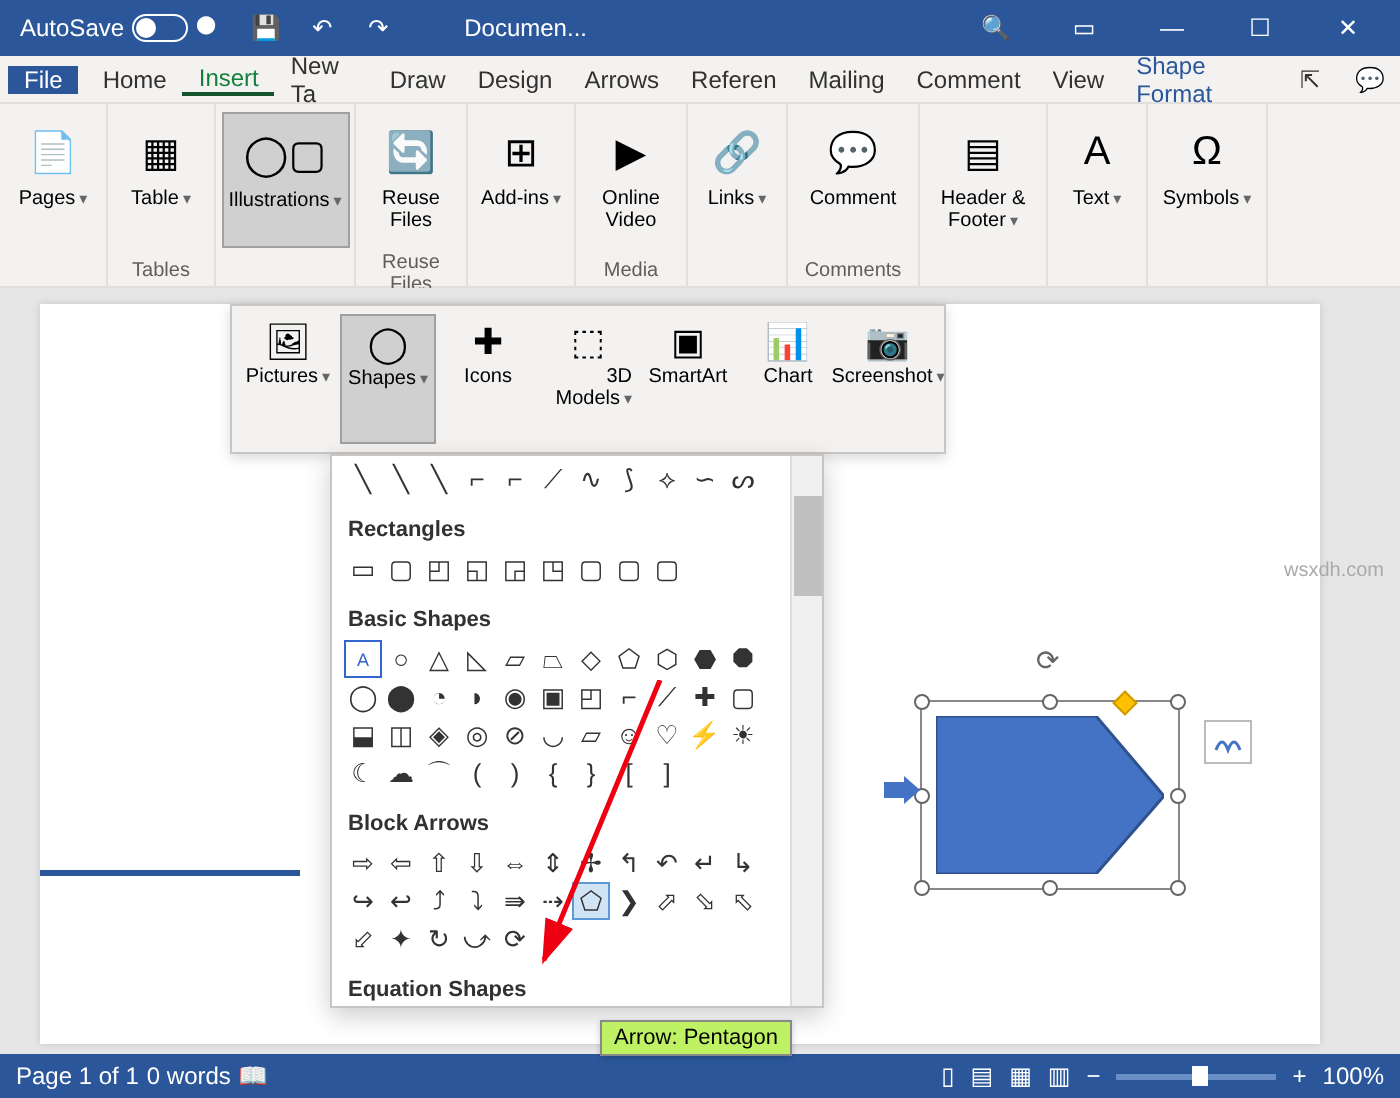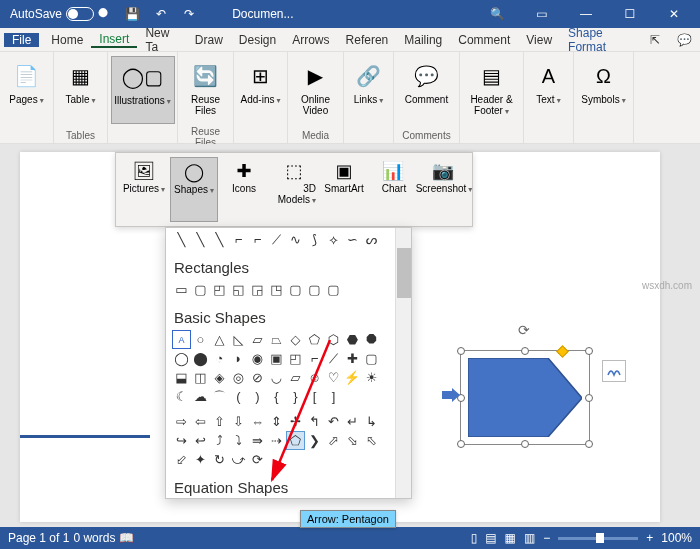--- a/index.html
+++ b/index.html
@@ -33,35 +33,35 @@
 .sub-ribbon{position:absolute;left:115px;top:152px;height:75px;background:#f3f2f1;border:1px solid #c8c6c4;display:flex;padding:4px;gap:2px;z-index:5;box-shadow:0 2px 6px rgba(0,0,0,.15)}
 .sub-btn{width:48px;display:flex;flex-direction:column;align-items:center;padding:2px;gap:1px;cursor:pointer}
 .sub-btn.sel{background:#d0d0d0;border:1px solid #a0a0a0}
 .sub-btn .ico{width:28px;height:24px;display:flex;align-items:center;justify-content:center;font-size:18px}
 .sub-btn .lbl{font-size:10px;text-align:right;line-height:1.05}
 .shapes-panel{position:absolute;left:165px;top:227px;width:247px;background:#fff;border:1px solid #c8c6c4;box-shadow:0 4px 12px rgba(0,0,0,.2);z-index:10;max-height:310px;overflow:hidden}
 .sp-scroll{position:absolute;right:0;top:0;width:16px;height:100%;background:#f0f0f0;border-left:1px solid #ddd}
 .sp-thumb{position:absolute;width:14px;left:1px;top:20px;height:50px;background:#c0c0c0}
 .sp-row{display:flex;flex-wrap:wrap;padding:2px 18px 4px 6px;gap:0}
 .sp-cell{width:19px;height:19px;display:flex;align-items:center;justify-content:center;font-size:13px;color:#333;cursor:pointer}
-.sp-head{font-weight:400;font-size:15px;padding:6px 8px 2px;color:#323130}
+.sp-head{font-weight:700;font-size:11px;padding:6px 8px 2px;color:#323130}
 .doc-area{position:absolute;left:0;top:144px;right:0;bottom:22px;background:#e6e6e6;overflow:hidden}
 .page{position:absolute;left:20px;top:8px;width:640px;height:370px;background:#fff;box-shadow:0 0 4px rgba(0,0,0,.15)}
 .shape-canvas{position:absolute;left:460px;top:350px;width:130px;height:95px}
 .sel-box{position:absolute;inset:0;border:1px solid #888}
 .handle{width:8px;height:8px;background:#fff;border:1px solid #666;border-radius:50%;position:absolute}
 .h-tl{left:-4px;top:-4px}.h-tr{right:-4px;top:-4px}.h-bl{left:-4px;bottom:-4px}.h-br{right:-4px;bottom:-4px}
 .h-t{left:calc(50% - 4px);top:-4px}.h-b{left:calc(50% - 4px);bottom:-4px}.h-l{left:-4px;top:calc(50% - 4px)}.h-r{right:-4px;top:calc(50% - 4px)}
 .h-adj{width:9px;height:9px;background:#ffc000;border:1px solid #c90;position:absolute;right:22px;top:-4px;transform:rotate(45deg)}
 .rotate-h{position:absolute;left:calc(50% - 7px);top:-28px;font-size:14px;color:#666}
 .pentagon{position:absolute;left:8px;top:8px}
 .layout-btn{position:absolute;left:602px;top:360px;width:24px;height:22px;border:1px solid #bbb;background:#fff;display:flex;align-items:center;justify-content:center}
 .blue-line{position:absolute;left:20px;top:435px;width:130px;height:3px;background:#2b579a}
 .red-arrow{position:absolute;left:230px;top:340px;width:110px;height:150px;pointer-events:none;z-index:20}
-.tooltip{position:absolute;left:300px;top:510px;background:#7dd3fc;border:1px solid #888;padding:2px 6px;font-size:11px;z-index:25;box-shadow:0 1px 3px rgba(0,0,0,.2)}
+.tooltip{position:absolute;left:300px;top:510px;background:#bef264;border:1px solid #888;padding:2px 6px;font-size:11px;z-index:25;box-shadow:0 1px 3px rgba(0,0,0,.2)}
 .watermark{position:absolute;right:8px;top:280px;font-size:10px;color:#aaa;writing-mode:horizontal-tb}
 .statusbar{position:absolute;left:0;right:0;bottom:0;height:22px;background:#2b579a;color:#fff;display:flex;align-items:center;padding:0 8px;font-size:11px;gap:4px}
 .status-right{margin-left:auto;display:flex;align-items:center;gap:8px}
 .zoom-slider{width:80px;height:3px;background:#6a8fc7;position:relative}
 .zoom-slider::after{content:"";width:8px;height:10px;background:#fff;position:absolute;left:38px;top:-4px}
 svg{display:block}
 </style>
 </head>
 <body>
 
@@ -311,20 +311,21 @@
       <div class="sp-cell">☾</div>
       <div class="sp-cell">☁</div>
       <div class="sp-cell">⌒</div>
     <div class="sp-cell">(</div>
       <div class="sp-cell">)</div>
       <div class="sp-cell">{</div>
       <div class="sp-cell">}</div>
       <div class="sp-cell">[</div>
       <div class="sp-cell">]</div>
   </div>
+  <div class="sp-head">Block Arrows</div>
   <div class="sp-row">
     <div class="sp-cell">⇨</div>
       <div class="sp-cell">⇦</div>
       <div class="sp-cell">⇧</div>
       <div class="sp-cell">⇩</div>
       <div class="sp-cell">⇔</div>
       <div class="sp-cell">⇕</div>
       <div class="sp-cell">✢</div>
       <div class="sp-cell">↰</div>
       <div class="sp-cell">↶</div>

